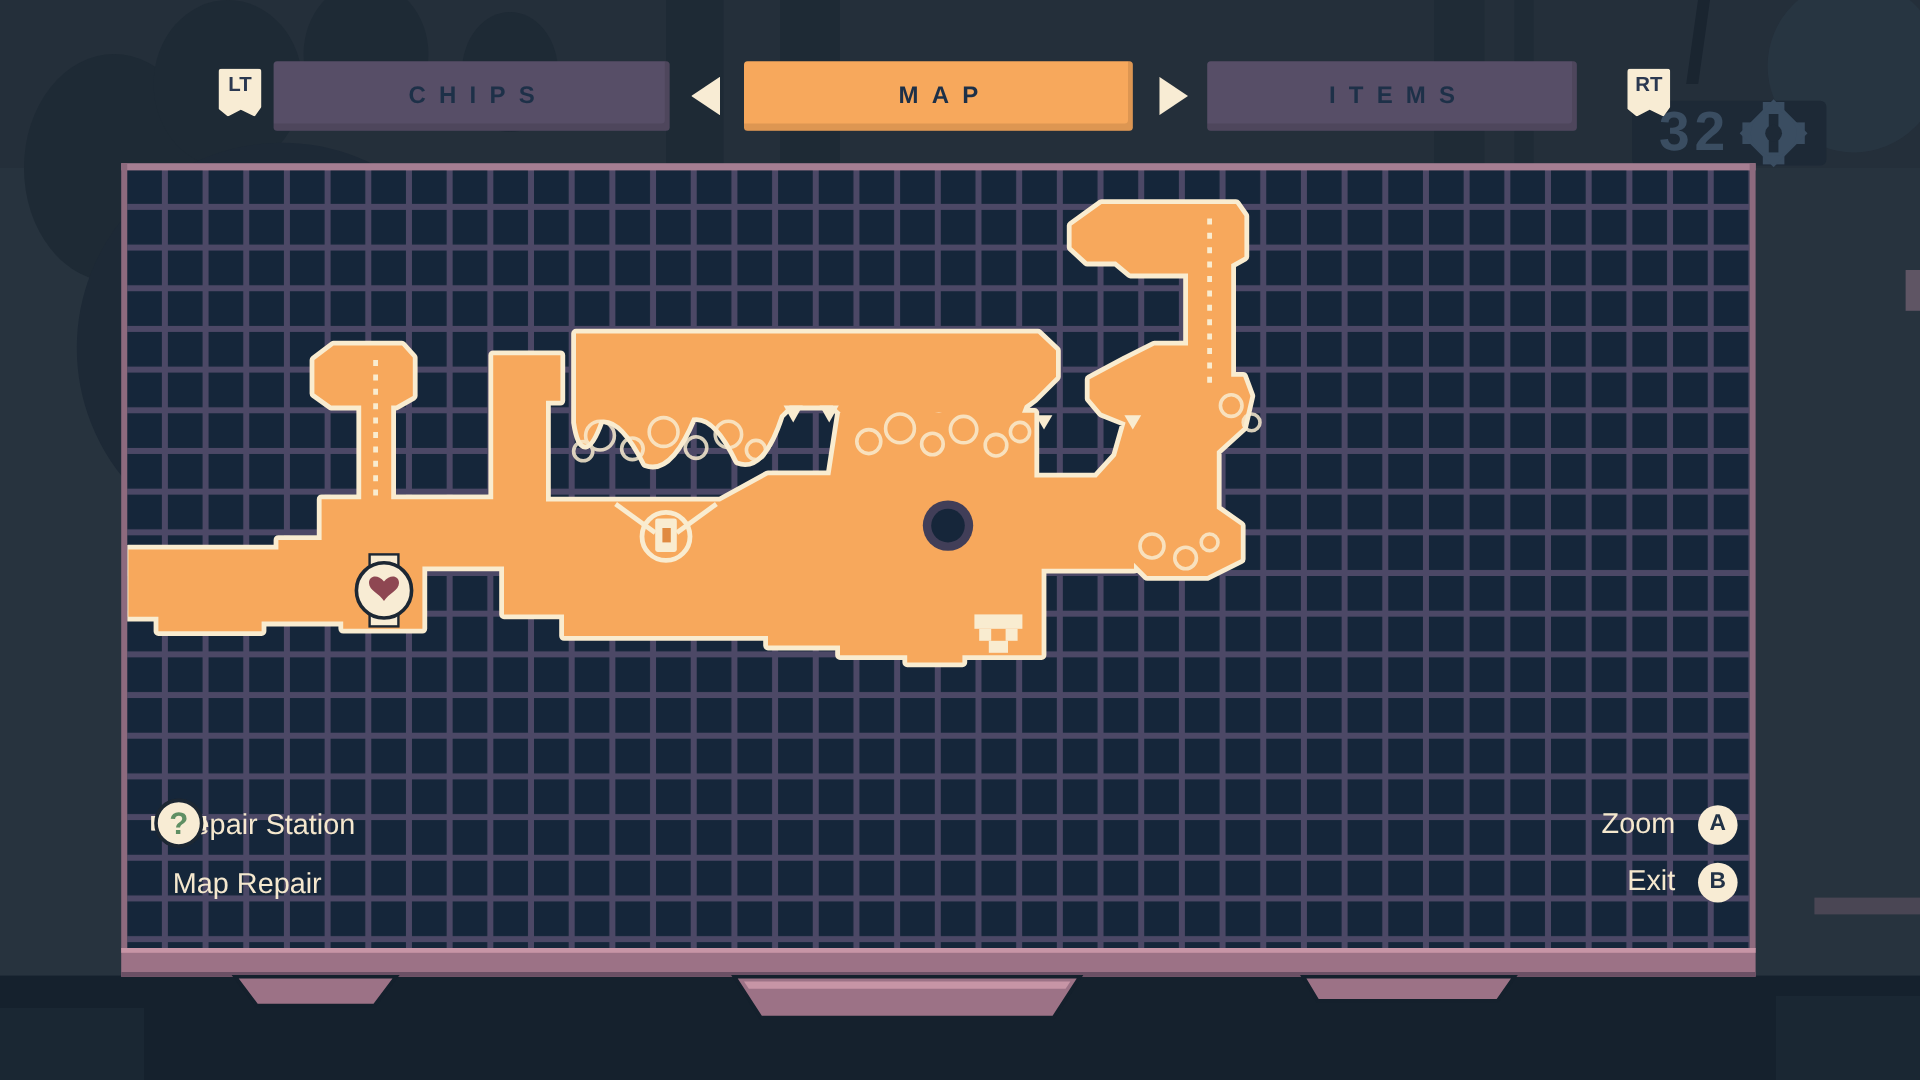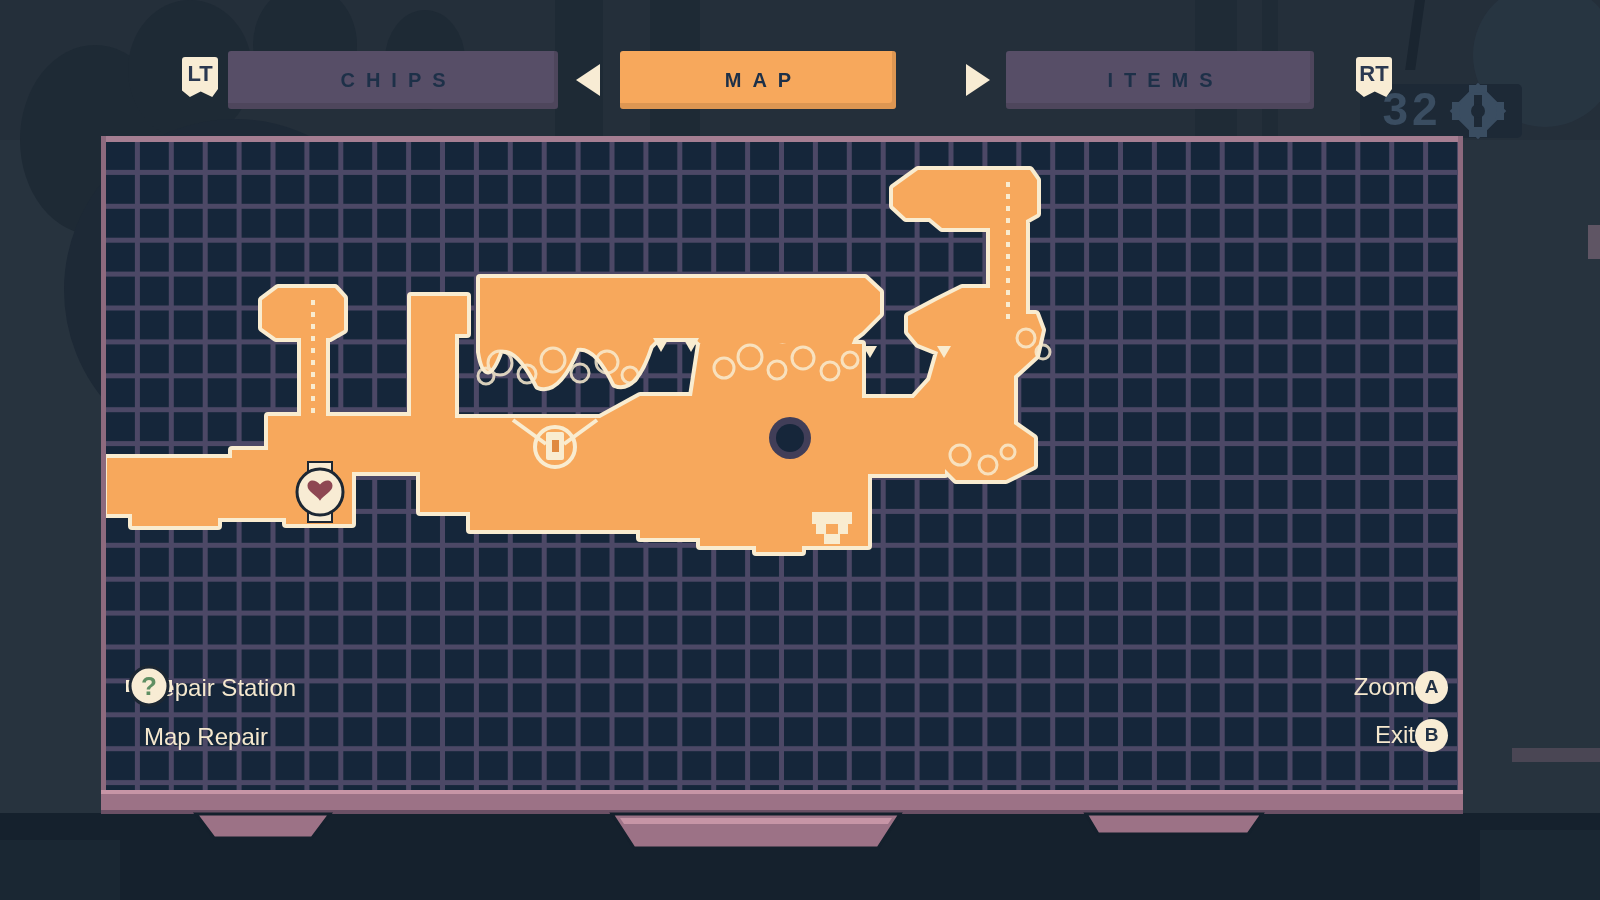--- a/index.html
+++ b/index.html
@@ -8,34 +8,34 @@
   .stage svg{position:absolute;left:0;top:0;}
 
   
   .tabbar{position:absolute;left:0;top:0;width:1600px;height:140px;}
   .tab{position:absolute;top:51px;height:58px;display:flex;align-items:center;justify-content:center;
        font-weight:bold;font-size:20px;letter-spacing:11px;text-indent:11px;color:#1d3048;
        border-radius:3px;box-shadow:inset -4px -6px 0 rgba(0,0,0,.10);}
   .tab.inactive{background:#574e67;}
   .tab.active{background:#f7a85c;}
   .bumper{position:absolute;top:57px;width:36px;height:40px;background:#f8ecd4;color:#2b3850;
-          font-weight:bold;font-size:22px;display:flex;align-items:flex-start;justify-content:center;
+          font-weight:bold;font-size:17px;display:flex;align-items:flex-start;justify-content:center;
           padding-top:4px;box-sizing:border-box;border-radius:3px;
           clip-path:polygon(0 0,100% 0,100% 80%,84% 100%,52% 86%,22% 100%,0 84%);}
   .arrow{position:absolute;top:64px;width:24px;height:32px;background:#f8ecd4;}
   .arrow.left{clip-path:polygon(100% 0,100% 100%,0 50%);}
   .arrow.right{clip-path:polygon(0 0,100% 50%,0 100%);}
 
   
   .legend{position:absolute;left:126px;top:663px;}
   .legend-row{display:flex;align-items:center;height:49px;}
   .legend-row .label{margin-left:18px;color:#f5e8ce;font-size:24px;font-weight:500;}
   .controls{position:absolute;right:152px;top:663px;}
   .control-row{display:flex;align-items:center;justify-content:flex-end;height:48px;}
-  .control-row .label{color:#f5e8ce;font-size:24px;font-weight:500;margin-right:0;}
+  .control-row .label{color:#f5e8ce;font-size:24px;font-weight:500;margin-right:19px;}
   .btn-circle{width:33px;height:33px;border-radius:50%;background:#f8ecd4;color:#223246;
               font-weight:bold;font-size:19px;display:flex;align-items:center;justify-content:center;}
 </style>
 </head>
 <body>
 
 <div class="stage">
 
 <svg width="1600" height="900" viewBox="0 0 1600 900">
   <defs>
@@ -182,21 +182,21 @@
 </svg>
 
 <div class="tabbar">
   <div class="bumper" style="left:182px;">
     <span>LT</span>
   </div>
   <div class="tab inactive" style="left:228px;width:330px;">
     <span>CHIPS</span>
   </div>
   <div class="arrow left" style="left:576px;"></div>
-  <div class="tab active" style="left:620px;width:276px;">
+  <div class="tab active" style="left:620px;width:324px;">
     <span>MAP</span>
   </div>
   <div class="arrow right" style="left:966px;"></div>
   <div class="tab inactive" style="left:1006px;width:308px;">
     <span>ITEMS</span>
   </div>
   <div class="bumper" style="left:1356px;justify-content:center;">
     <span>RT</span>
   </div>
 </div>

